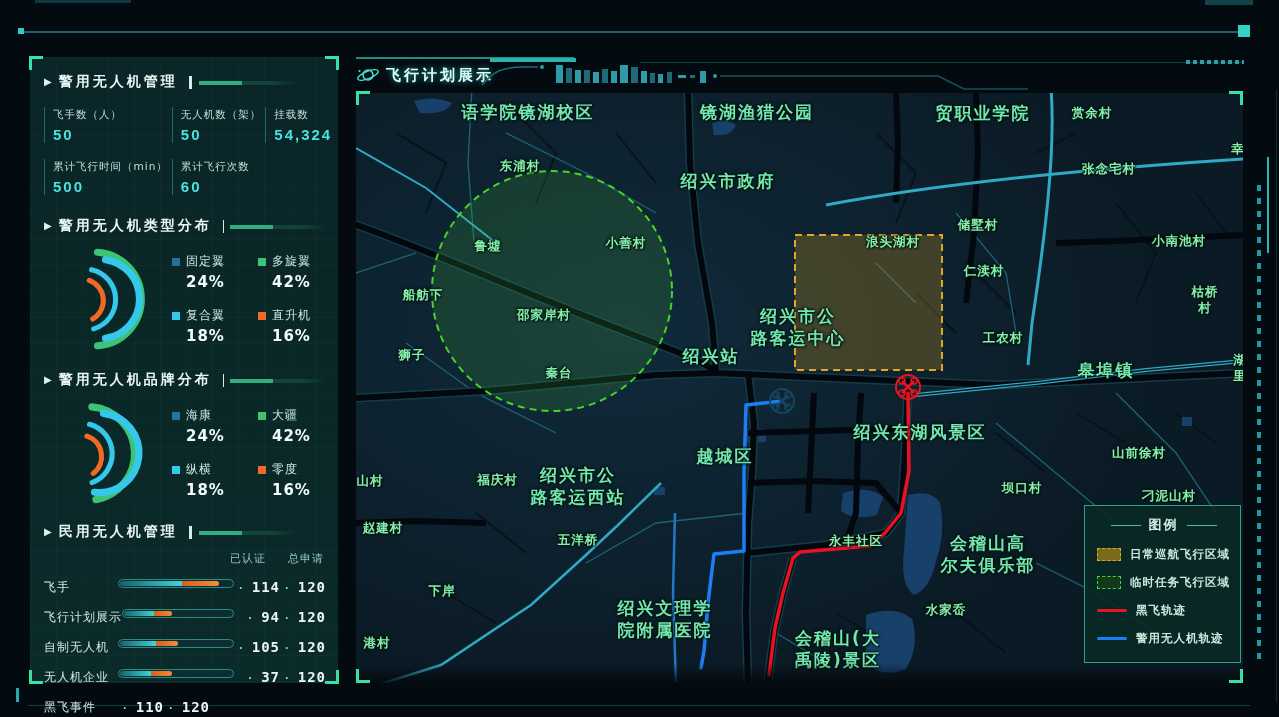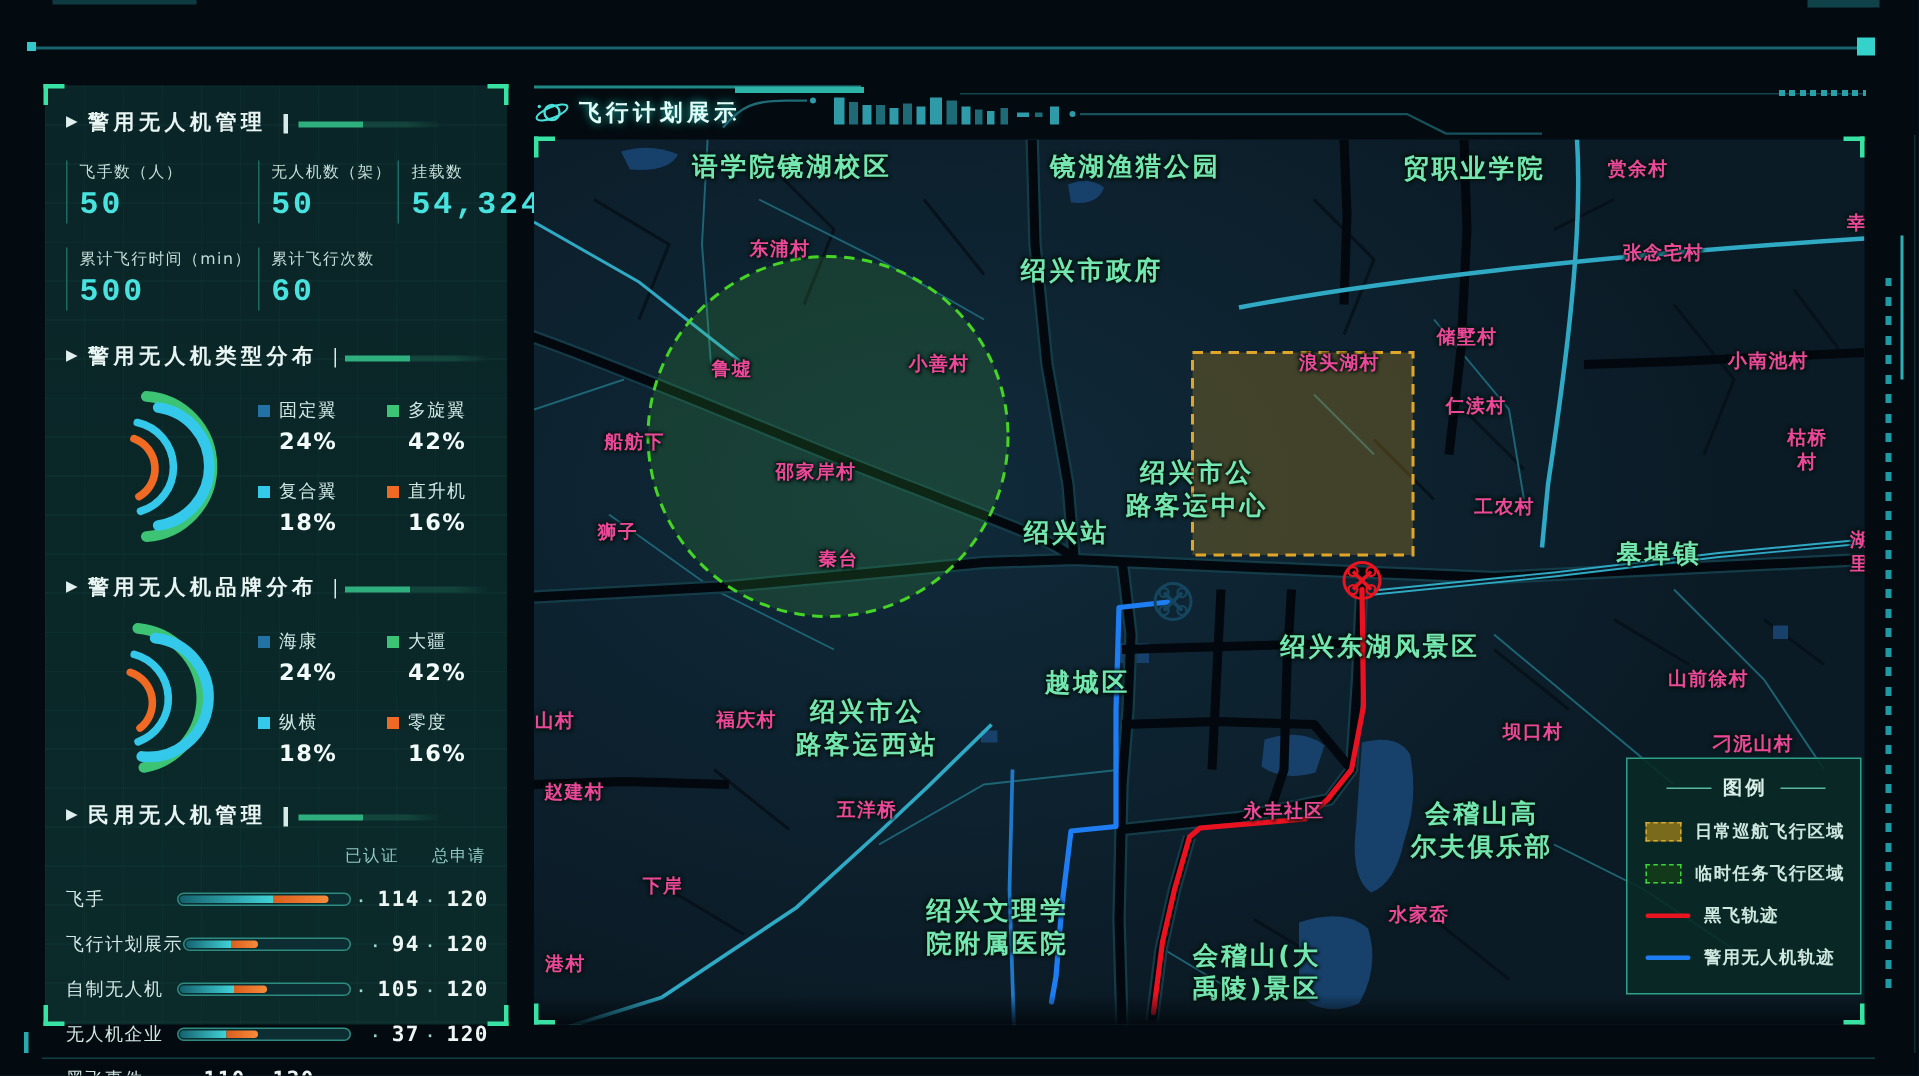--- a/index.html
+++ b/index.html
@@ -45,35 +45,35 @@
   .sec-title{display:flex;align-items:center;gap:7px;margin-top:6px;}
   .sec-arrow{color:#dff0ee;font-size:10px;line-height:1;}
   .sec-text{color:#e8f5f3;font-size:14px;font-weight:bold;letter-spacing:3px;white-space:nowrap;}
   .sec-bar{width:3px;height:13px;background:#d7ece8;margin-left:4px;}
   .sec-line{flex:0 0 96px;height:4px;margin-top:2px;
     background:linear-gradient(90deg,#2fae7e 0 45%,rgba(34,120,92,0.35) 45% 75%,rgba(20,80,70,0) 100%);}
 
   .stats-grid{display:grid;grid-template-columns:1fr 1.02fr 0.98fr;row-gap:16px;margin:16px 0 4px 0;}
   .stat{border-left:1px solid #1d6a62;padding:1px 4px 0 8px;}
   .stat-label{color:#c4ded9;font-size:10.5px;letter-spacing:1px;white-space:nowrap;}
-  .stat-value{color:#49e3df;font-family:Liberation Mono, monospace;font-weight:bold;
-    font-size:21px;letter-spacing:2px;margin-top:4px;white-space:nowrap;}
+  .stat-value{color:#49e3df;font-family:Liberation Sans, sans-serif;font-weight:bold;
+    font-size:15px;letter-spacing:2px;margin-top:4px;white-space:nowrap;}
 
   .donut-row{display:flex;align-items:center;margin:8px 0 2px 0;}
   .donut{flex:0 0 112px;height:112px;}
   .donut-legend{display:grid;grid-template-columns:1fr 1fr;row-gap:16px;column-gap:18px;margin-left:16px;flex:1;}
   .dl-item{display:flex;flex-direction:column;}
   .dl-top{display:flex;align-items:center;gap:6px;}
   .dl-sq{width:8px;height:8px;flex:0 0 8px;}
   .dl-label{color:#cfe8e4;font-size:12px;letter-spacing:1px;}
   .dl-pct{color:#f2fbf9;font-size:15px;font-weight:bold;margin:3px 0 0 14px;letter-spacing:1px;}
 
   .civil-head{display:flex;justify-content:flex-end;gap:22px;margin:10px 2px 2px 0;}
   .civil-head span{color:#8fc8c0;font-size:11px;letter-spacing:1px;}
-  .civil-row{display:flex;align-items:center;margin-top:13px;}
+  .civil-row{display:flex;margin-top:13px;}
   .civil-label{flex:0 0 74px;color:#d2e6e3;font-size:12px;letter-spacing:1px;white-space:nowrap;}
   .bar-track{flex:1;height:9px;border:1px solid #2d8b80;border-radius:6px;
     background:#0c2d31;display:flex;align-items:stretch;padding:1px;box-sizing:border-box;}
   .bar-cyan{background:linear-gradient(90deg,#15626e,#3fd4d8);border-radius:4px 0 0 4px;}
   .bar-orange{background:linear-gradient(90deg,#d95e1c,#f78b3a);border-radius:0 3px 3px 0;}
   .civil-val{flex:0 0 46px;text-align:right;color:#eef6f4;font-family:"DejaVu Sans Mono",monospace;
     font-weight:bold;font-size:14px;letter-spacing:1px;white-space:nowrap;}
   .civil-val::before{content:"· ";color:#9fd8d0;font-size:10px;}
 
   
@@ -84,21 +84,21 @@
   #map-header .title-wrap{position:absolute;left:0;top:6px;display:flex;align-items:center;gap:6px;}
   .hdr-title{color:#e2fcf8;font-size:15px;font-weight:bold;letter-spacing:3px;text-shadow:0 0 6px #1db4aa;}
   #hdr-deco{position:absolute;left:112px;top:2px;}
 
   #map-viewport{
     position:absolute;left:0;top:36px;width:887px;height:590px;overflow:hidden;
     background:#0b1b26;
   }
   #map-svg{position:absolute;left:0;top:0;}
   .map-label{position:absolute;transform:translate(-50%,-50%);
-    color:#ec4899;font-weight:bold;text-align:center;white-space:pre-line;
+    color:#86efac;font-weight:bold;text-align:center;white-space:pre-line;
     text-shadow:0 0 3px #04140d,1px 1px 2px #04140d, -1px -1px 2px #04140d;
     pointer-events:none;line-height:1.3;}
   .map-label.sm{font-size:12.5px;letter-spacing:1px;}
   .map-label.lg{font-size:17px;letter-spacing:2px;color:#74e7b0;}
   #map-fade{position:absolute;left:0;bottom:0;width:100%;height:20px;
     background:linear-gradient(180deg,rgba(3,9,14,0),rgba(3,9,14,0.9));}
 
   
   #map-legend{position:absolute;left:728px;top:412px;width:157px;height:158px;
     background:rgba(9,42,38,0.9);border:1px solid #2da089;box-sizing:border-box;padding:10px 10px 6px 12px;}

